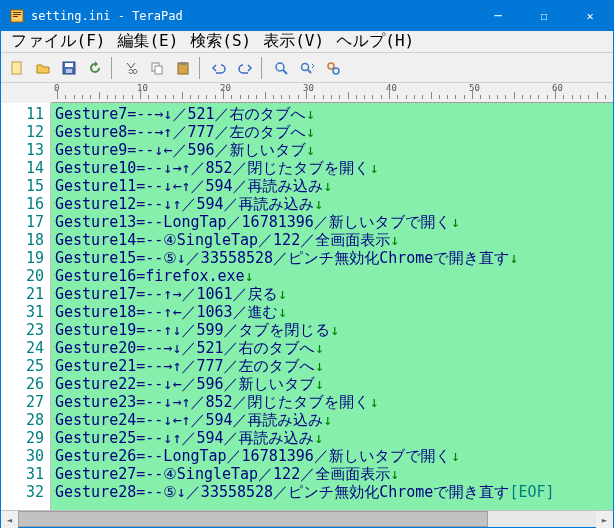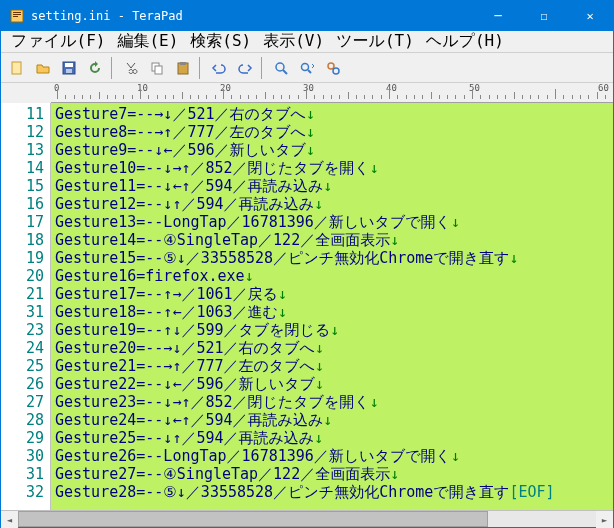--- a/index.html
+++ b/index.html
@@ -12,21 +12,21 @@
 .winbtn{width:46px;display:flex;align-items:center;justify-content:center;color:#fff;font-size:12px}
 .winbtn.close{background:transparent}
 .menubar{height:22px;background:#f0f0f0;display:flex;align-items:center;padding:0 4px;border-bottom:1px solid #d0d0d0}
 .menuitem{padding:2px 6px;font-size:16px;cursor:default}
 .toolbar{height:30px;background:#f0f0f0;display:flex;align-items:center;padding:0 4px;border-bottom:1px solid #d0d0d0;gap:2px}
 .tbtn{width:24px;height:24px;display:flex;align-items:center;justify-content:center;border:1px solid transparent;border-radius:2px}
 .tsep{width:4px;height:22px;border-left:1px solid #a0a0a0;margin:0 2px}
 .ruler{height:20px;background:#f0f0f0;border-bottom:1px solid #a0a0a0;position:relative;margin-left:50px;overflow:hidden;font-size:9px;color:#555}
 .ruler .tick{position:absolute;top:0;border-left:1px solid #888;height:6px;font-size:9px;color:#555;top:8px}
 .ruler .lbl{position:absolute;top:0;font-size:9px}
-.editor{flex:1;display:flex;background:#bef264;overflow:hidden;position:relative}
+.editor{flex:1;display:flex;background:#86efac;overflow:hidden;position:relative}
 .gutter{width:50px;background:#fff;border-right:1px solid #c0c0c0;text-align:right;padding-right:6px;color:#008080;font-family:"MS Gothic",monospace;font-size:15px;line-height:18px;padding-top:2px}
 .content{flex:1;padding:2px 4px;font-family:"MS Gothic",monospace;font-size:15px;line-height:18px;white-space:pre}
 .line{height:18px;color:#000080}
 .line .g{color:#008000}
 .line .eof{color:#008080}
 .hscroll{height:17px;background:#f0f0f0;border-top:1px solid #c0c0c0;position:relative}
 .hscroll .track{position:absolute;left:17px;right:17px;top:0;bottom:0;background:#e8e8e8}
 .hscroll .thumb{position:absolute;left:17px;width:470px;top:0;bottom:0;background:#c2c2c2;border:1px solid #a0a0a0}
 .hscroll .arr{position:absolute;width:17px;height:17px;top:0;background:#f0f0f0;display:flex;align-items:center;justify-content:center;font-size:9px;color:#606060}
 .statusbar{height:22px;background:#f0f0f0;border-top:1px solid #d0d0d0;display:flex;align-items:center;font-size:11px;color:#333}
@@ -52,21 +52,20 @@
       <div class="winbtn">☐</div>
       <div class="winbtn close">✕</div>
     </div>
   </div>
 
   <div class="menubar">
     <div class="menuitem">ファイル(F)</div>
     <div class="menuitem">編集(E)</div>
     <div class="menuitem">検索(S)</div>
     <div class="menuitem">表示(V)</div>
-    <div class="menuitem">ツール(T)</div>
     <div class="menuitem">ヘルプ(H)</div>
   </div>
 
   <div class="toolbar">
     <div class="tbtn">
         <svg width="16" height="16">
           <rect x="3" y="2" width="9" height="12" fill="#ffe9a8" stroke="#c49a3a"></rect>
         </svg>
       </div>
     <div class="tbtn">
@@ -197,21 +196,21 @@
       <span class="tick" style="left: 421px; height: 10px; top: 6px;"></span>
       <span class="tick" style="left: 429.3px; height: 4px; top: 12px;"></span>
       <span class="tick" style="left: 437.6px; height: 4px; top: 12px;"></span>
       <span class="tick" style="left: 445.9px; height: 4px; top: 12px;"></span>
       <span class="tick" style="left: 454.2px; height: 4px; top: 12px;"></span>
       <span class="tick" style="left: 462.5px; height: 7px; top: 9px;"></span>
       <span class="tick" style="left: 470.8px; height: 4px; top: 12px;"></span>
       <span class="tick" style="left: 479.1px; height: 4px; top: 12px;"></span>
       <span class="tick" style="left: 487.4px; height: 4px; top: 12px;"></span>
       <span class="tick" style="left: 495.7px; height: 4px; top: 12px;"></span>
-      <span class="lbl" style="left: 501px; margin-left: 46px;">60</span>
+      <span class="lbl" style="left: 501px;">60</span>
       <span class="tick" style="left: 504px; height: 10px; top: 6px;"></span>
       <span class="tick" style="left: 512.3px; height: 4px; top: 12px;"></span>
       <span class="tick" style="left: 520.6px; height: 4px; top: 12px;"></span>
       <span class="tick" style="left: 528.9px; height: 4px; top: 12px;"></span>
       <span class="tick" style="left: 537.2px; height: 4px; top: 12px;"></span>
       <span class="tick" style="left: 545.5px; height: 7px; top: 9px;"></span>
       <span class="tick" style="left: 553.8px; height: 4px; top: 12px;"></span>
     </div>
 
   <div class="editor">

